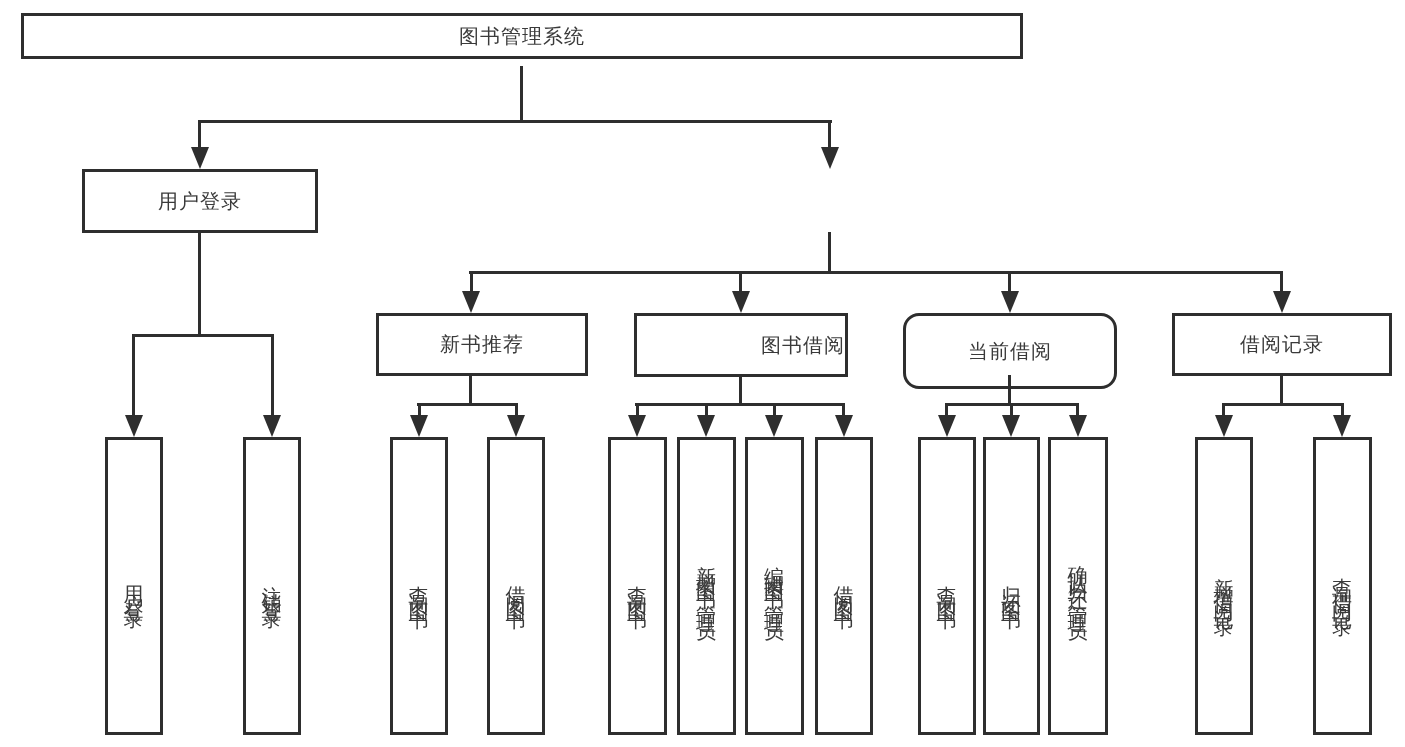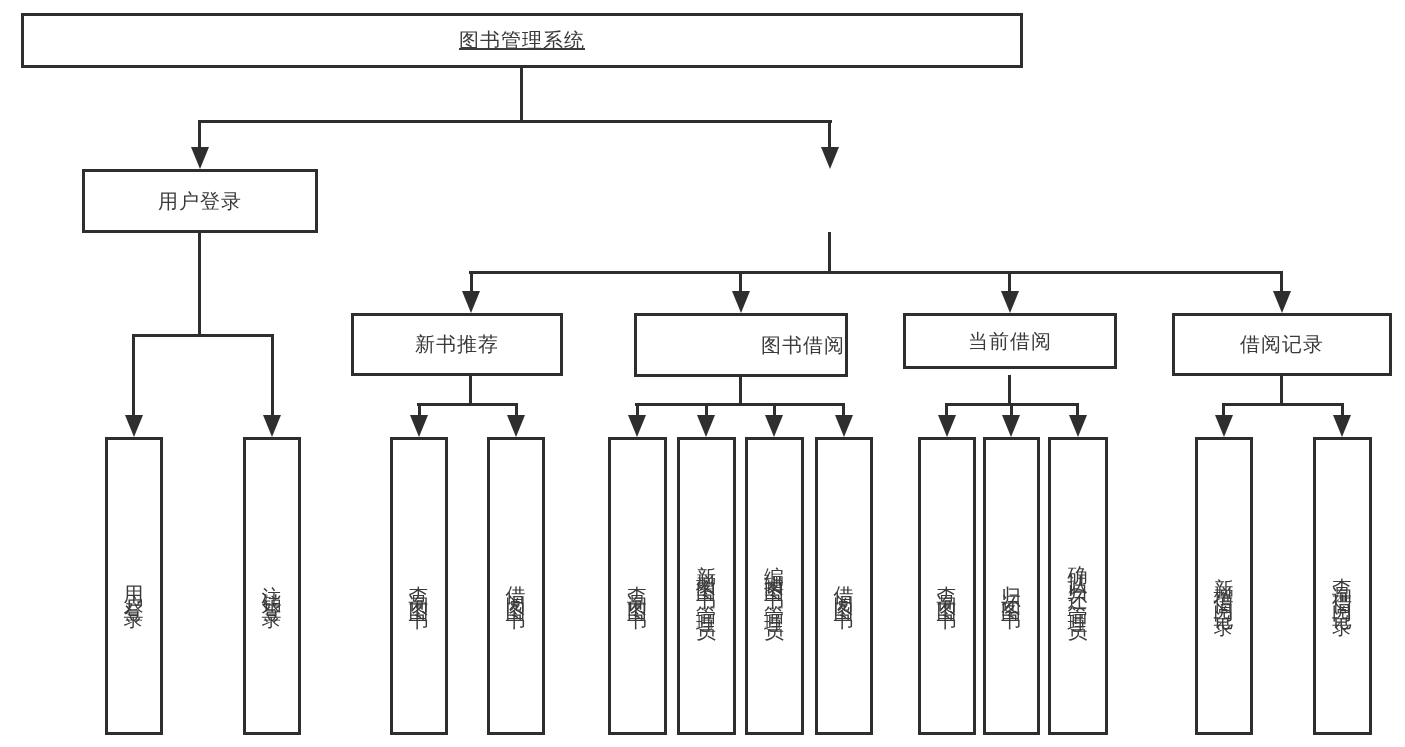--- a/index.html
+++ b/index.html
@@ -37,21 +37,21 @@
     position:absolute;left:1145px;top:716px;width:255px;
     text-align:right;font-size:17px;color:var(--watermark);
     z-index:6;letter-spacing:0.5px;
   }
 </style>
 </head>
 <body>
 
 <div id="diagram">
 
-  <div class="box hbox" style="left:21px;top:13px;width:1002px;height:55px;text-decoration:underline;">
+  <div class="box hbox" style="left:21px;top:13px;width:1002px;height:46px;">
     <span>图书管理系统</span>
   </div>
 
   <div class="line" style="left:520px;top:66px;width:3px;height:57px;"></div>
   <div class="line" style="left:198px;top:120px;width:634px;height:3px;"></div>
   <div class="line" style="left:198px;top:120px;width:3px;height:32px;"></div>
   <div class="ah" style="left:191px;top:147px;"></div>
   <div class="line" style="left:828px;top:120px;width:3px;height:32px;"></div>
   <div class="ah" style="left:821px;top:147px;"></div>
 
@@ -70,27 +70,27 @@
   <div class="line" style="left:469px;top:271px;width:814px;height:3px;"></div>
   <div class="line" style="left:470px;top:271px;width:3px;height:22px;"></div>
   <div class="ah" style="left:462px;top:291px;"></div>
   <div class="line" style="left:739px;top:271px;width:3px;height:22px;"></div>
   <div class="ah" style="left:732px;top:291px;"></div>
   <div class="line" style="left:1008px;top:271px;width:3px;height:22px;"></div>
   <div class="ah" style="left:1001px;top:291px;"></div>
   <div class="line" style="left:1280px;top:271px;width:3px;height:22px;"></div>
   <div class="ah" style="left:1273px;top:291px;"></div>
 
-  <div class="box hbox" style="left:351px;top:313px;width:212px;height:63px;">
+  <div class="box hbox" style="left:376px;top:313px;width:212px;height:63px;">
     <span>新书推荐</span>
   </div>
   <div class="box hbox" style="left:634px;top:313px;width:214px;height:64px;justify-content:flex-end;">
     <span>图书借阅</span>
   </div>
-  <div class="box hbox" style="left:903px;top:313px;width:214px;height:56px;">
+  <div class="box hbox" style="left:903px;top:313px;width:214px;height:76px;border-radius:16px;">
     <span>当前借阅</span>
   </div>
   <div class="box hbox" style="left:1172px;top:313px;width:220px;height:63px;">
     <span>借阅记录</span>
   </div>
 
   <div class="line" style="left:469px;top:375px;width:3px;height:31px;"></div>
   <div class="line" style="left:417px;top:403px;width:101px;height:3px;"></div>
   <div class="line" style="left:418px;top:403px;width:3px;height:17px;"></div>
   <div class="ah" style="left:410px;top:415px;"></div>

